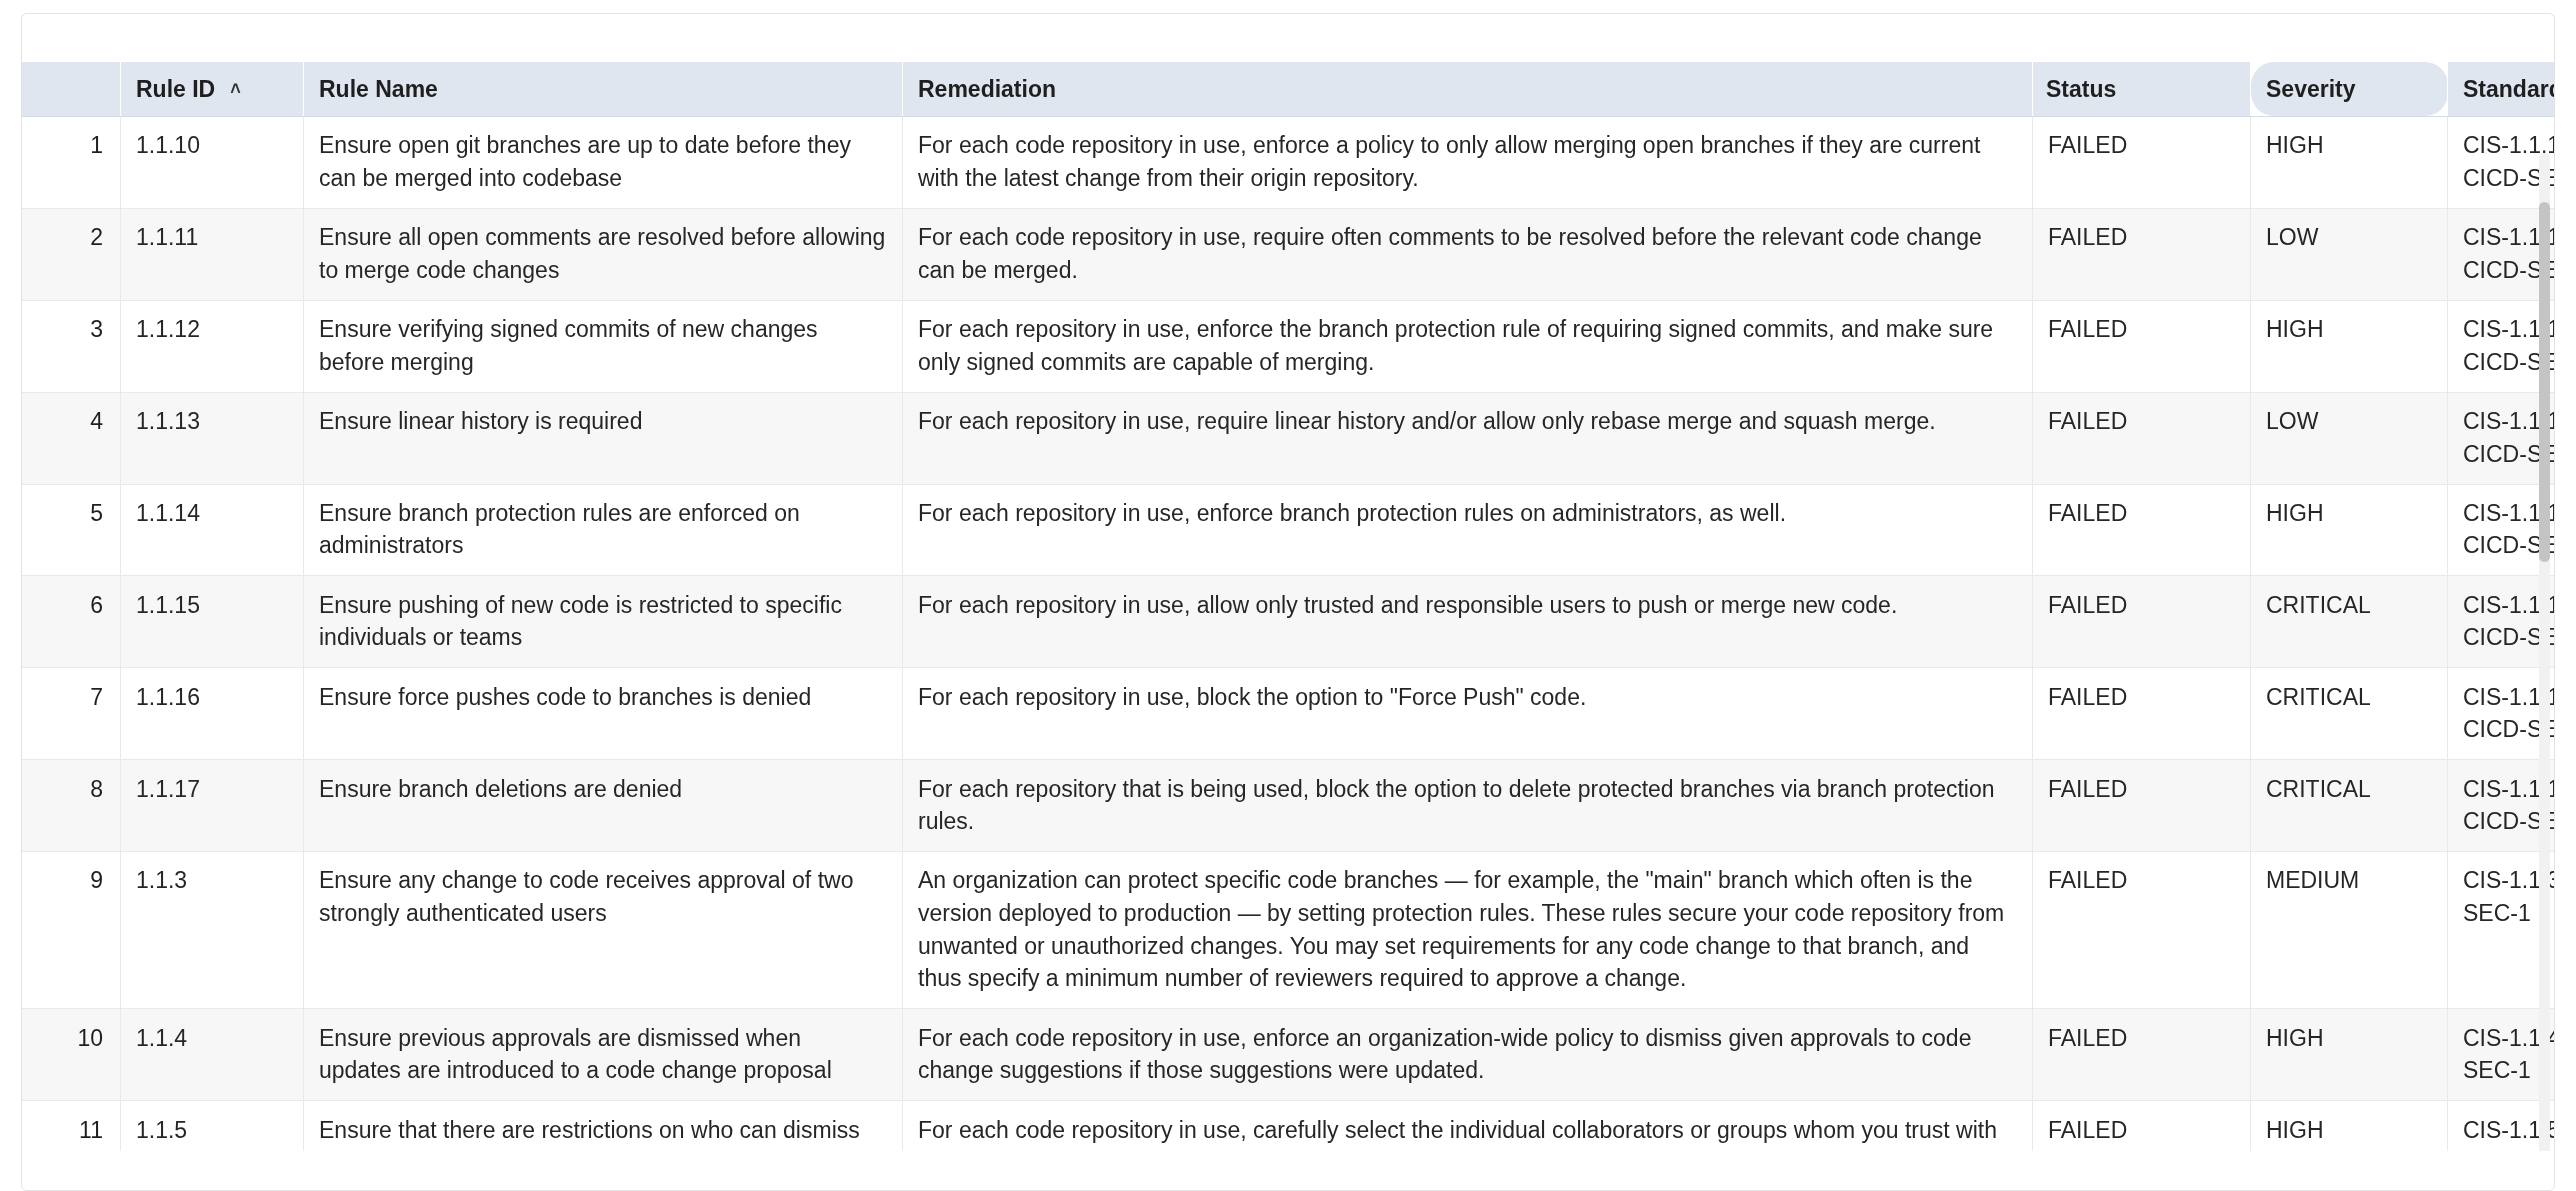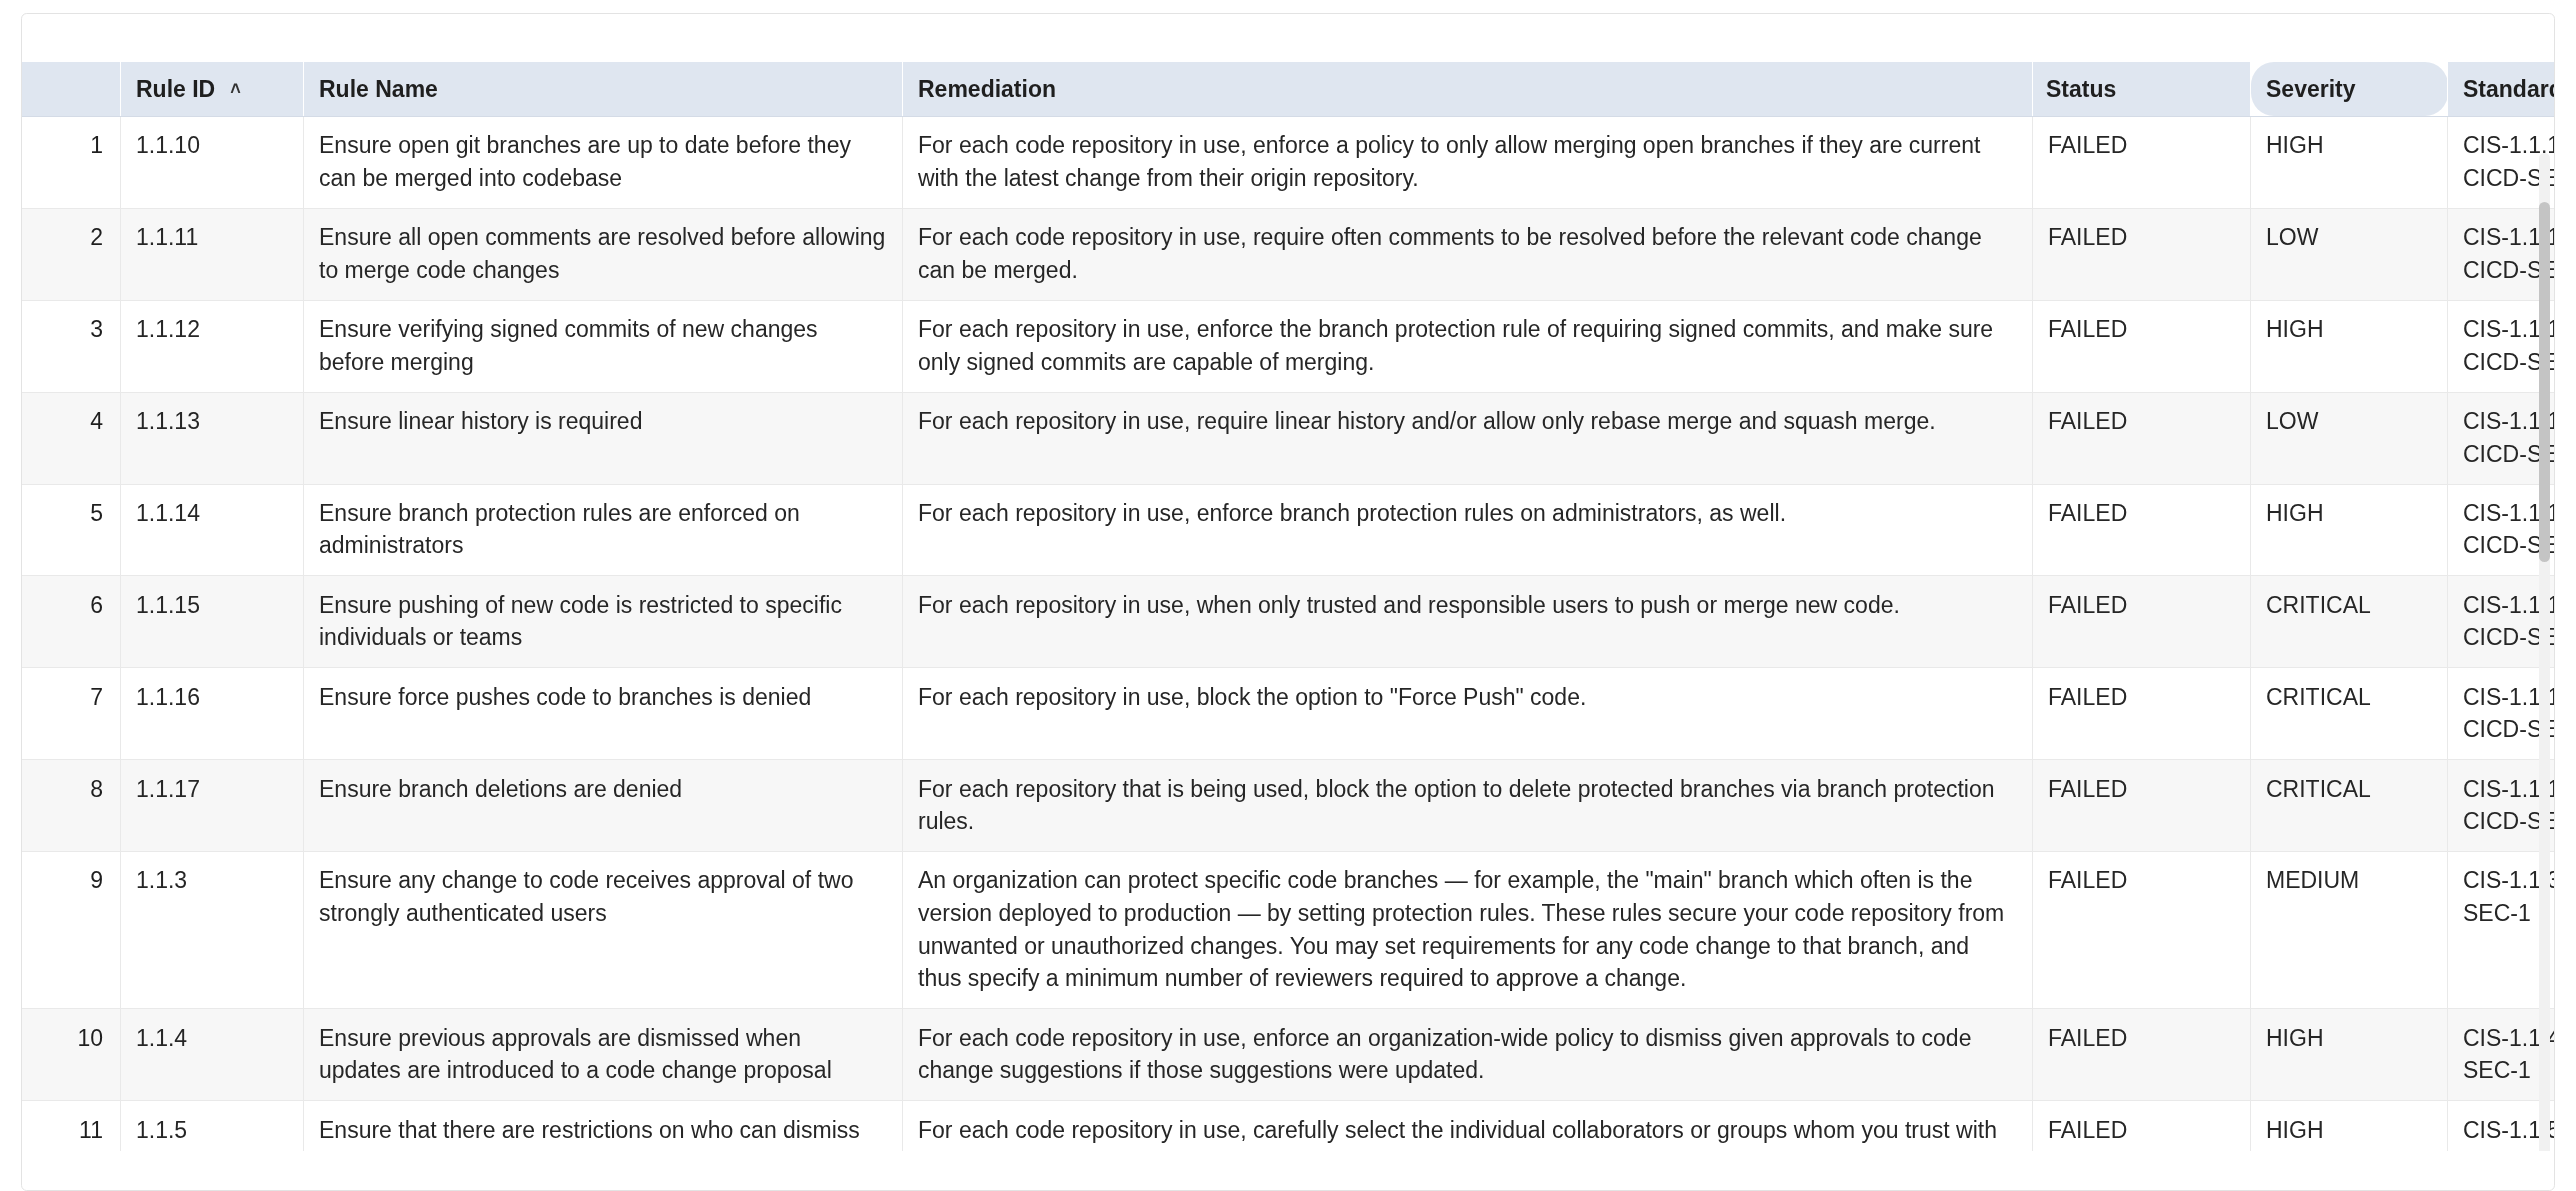--- a/index.html
+++ b/index.html
@@ -192,21 +192,21 @@
               <td>Ensure branch protection rules are enforced on administrators</td>
               <td>For each repository in use, enforce branch protection rules on administrators, as well.</td>
               <td>FAILED</td>
               <td>HIGH</td>
               <td class="last">CIS-1.1.14, OWASP-CICD-SEC-1</td>
             </tr>
             <tr class="even">
               <td class="idx">6</td>
               <td>1.1.15</td>
               <td>Ensure pushing of new code is restricted to specific individuals or teams</td>
-              <td>For each repository in use, when only trusted and responsible users to push or merge new code.</td>
+              <td>For each repository in use, allow only trusted and responsible users to push or merge new code.</td>
               <td>FAILED</td>
               <td>CRITICAL</td>
               <td class="last">CIS-1.1.15, OWASP-CICD-SEC-1</td>
             </tr>
             <tr class="odd">
               <td class="idx">7</td>
               <td>1.1.16</td>
               <td>Ensure force pushes code to branches is denied</td>
               <td>For each repository in use, block the option to "Force Push" code.</td>
               <td>FAILED</td>

